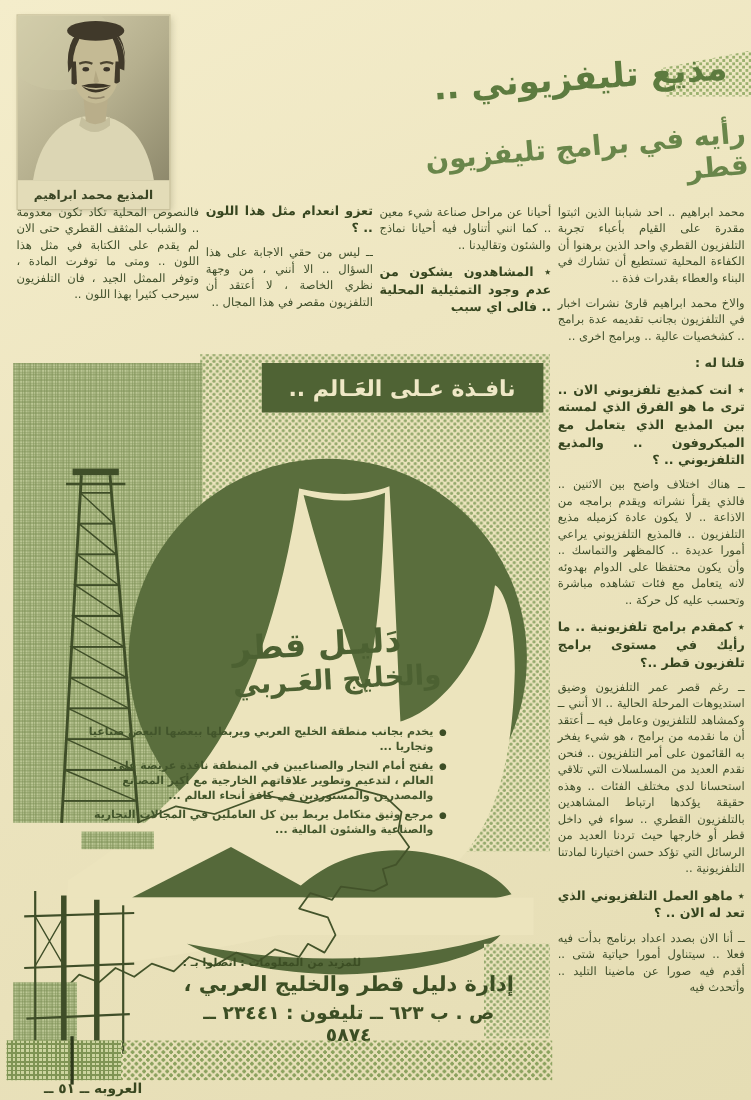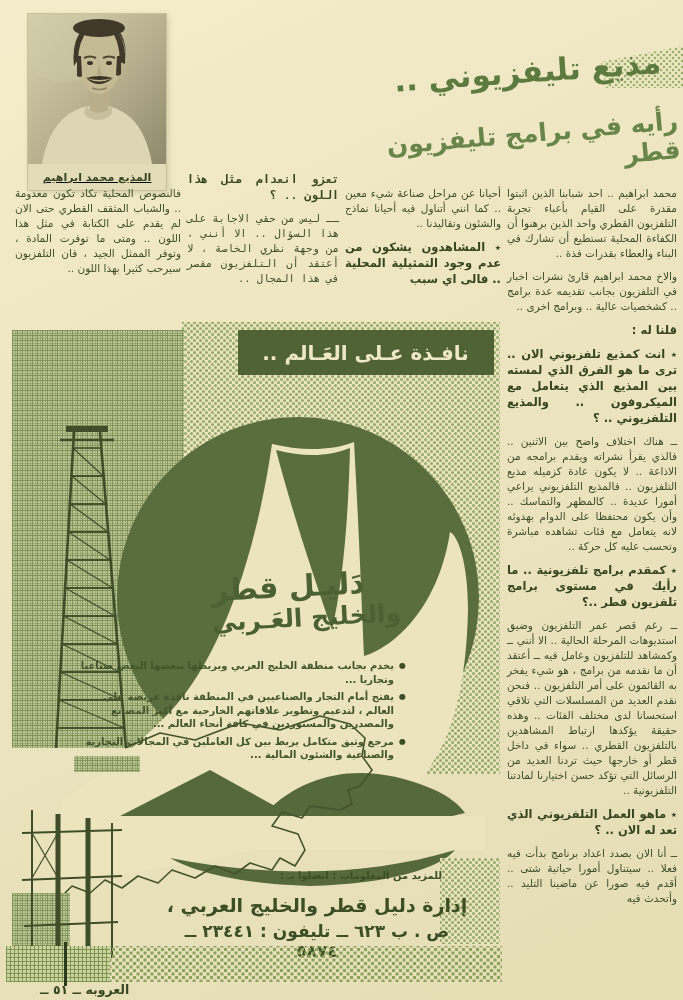--- a/index.html
+++ b/index.html
@@ -2,56 +2,56 @@
 <html lang="ar"><head>
 <meta charset="utf-8">
 <style>
   html,body{margin:0;padding:0;background:#d8d0ac;}
   .page{
     position:relative;width:683px;height:1000px;overflow:hidden;margin:0 auto;
     background:linear-gradient(155deg,#f4edcb 0%,#eee6c1 35%,#e9e1ba 70%,#e5ddb4 100%);
     font-family:"DejaVu Sans",sans-serif;
   }
   
-  .photo-block{position:absolute;left:28px;top:14px;width:138px;height:176px;background:#e3dcb8;box-shadow:0 0 0 1px #c9c19c, 2px 2px 6px rgba(90,90,60,.25);text-decoration:underline;}
+  .photo-block{position:absolute;left:16px;top:14px;width:138px;height:176px;background:#e3dcb8;box-shadow:0 0 0 1px #c9c19c, 2px 2px 6px rgba(90,90,60,.25);}
   .photo-block svg{display:block;}
   .photo-caption{height:26px;display:flex;align-items:center;justify-content:center;font-size:11px;font-weight:bold;color:#3a4524;direction:rtl;}
   
   .corner-ornament{position:absolute;right:0;top:46px;width:82px;height:42px;
     background-color:transparent;
     background-image:radial-gradient(circle,#9ab06e 1.5px,transparent 1.6px),radial-gradient(circle,#9ab06e 1.5px,transparent 1.6px);
     background-size:6px 6px;background-position:0 0,3px 3px;
     clip-path:polygon(0 38%,100% 0,100% 100%,6% 100%);}
   .headline1{position:absolute;top:44px;right:22px;width:330px;text-align:right;direction:rtl;
     font-size:31px;font-weight:bold;color:#5d7b3f;transform:rotate(-4deg);transform-origin:100% 50%;}
   .headline2{position:absolute;top:106px;right:4px;width:352px;text-align:right;direction:rtl;
     font-size:25px;font-weight:bold;color:#69864a;transform:rotate(-5deg);transform-origin:100% 50%;}
   
   .article-col{position:absolute;direction:rtl;text-align:justify;color:#3e4d29;font-size:10.5px;line-height:15px;}
   .article-col p{margin:0 0 8px 0;}
   .article-col .q{font-weight:bold;font-size:11.5px;line-height:16px;color:#36451f;}
   .col1{top:186px;right:6px;width:170px;}
   .col2{top:186px;right:182px;width:156px;}
-  .col3{top:172px;right:344px;width:152px;font-family:Liberation Mono, monospace;}
+  .col3{top:183px;right:344px;width:152px;}
   .col4{top:186px;right:502px;width:166px;}
   
   .ad{position:absolute;left:10px;top:318px;width:492px;height:668px;}
   .ad svg.adart{position:absolute;left:0;top:0;}
   .banner-label{position:absolute;top:13px;right:9px;width:255px;height:44px;display:flex;align-items:center;justify-content:center;
     direction:rtl;font-size:20px;font-weight:bold;color:#efe8c6;letter-spacing:1px;}
   .logo-title{position:absolute;top:248px;right:138px;direction:rtl;text-align:center;color:#4c6132;
     font-weight:bold;transform:rotate(-3deg);transform-origin:100% 0;}
   .logo-title .lt1{display:block;font-size:30px;line-height:34px;letter-spacing:1px;}
   .logo-title .lt2{display:block;font-size:25px;line-height:30px;margin-right:-34px;}
   .ad-bullets{position:absolute;top:341px;right:96px;width:330px;direction:rtl;color:#42552b;font-size:10px;line-height:13.5px;font-weight:bold;}
   .ad-bullet{display:flex;gap:5px;margin-bottom:4px;}
   .bmark{flex:0 0 auto;font-size:8px;line-height:13px;color:#3c4d25;}
   .ad-contact{position:absolute;top:552px;right:34px;width:302px;direction:rtl;text-align:center;color:#3c4e24;}
-  .ad-contact .c1{font-size:10px;font-weight:bold;text-align:right;padding-right:26px;}
-  .ad-contact .c2{font-size:19px;font-weight:bold;margin-top:13px;letter-spacing:.5px;}
+  .ad-contact .c1{font-size:10px;font-weight:bold;text-align:left;padding-right:26px;}
+  .ad-contact .c2{font-size:19px;font-weight:bold;margin-top:3px;letter-spacing:.5px;}
   .ad-contact .c3{font-size:17px;font-weight:bold;margin-top:5px;}
   
   .band-left{position:absolute;left:6px;top:946px;width:104px;height:36px;background-color:#ccd49f;
     background-image:repeating-linear-gradient(0deg,#7f9454 0 1.5px,transparent 1.5px 4px),repeating-linear-gradient(90deg,#7f9454 0 1.5px,transparent 1.5px 4px);}
   .band-right{position:absolute;left:110px;top:946px;width:392px;height:36px;
     background-image:radial-gradient(circle,#8ca25f 1.7px,transparent 1.8px),radial-gradient(circle,#8ca25f 1.7px,transparent 1.8px);
     background-size:7px 7px;background-position:0 0,3.5px 3.5px;}
   .band-tick{position:absolute;left:64px;top:942px;width:3px;height:44px;background:#2e3a1c;}
   .page-footer{position:absolute;left:8px;top:982px;font-size:12.5px;font-weight:bold;color:#394720;direction:rtl;margin-left:32px;}
 </style>

